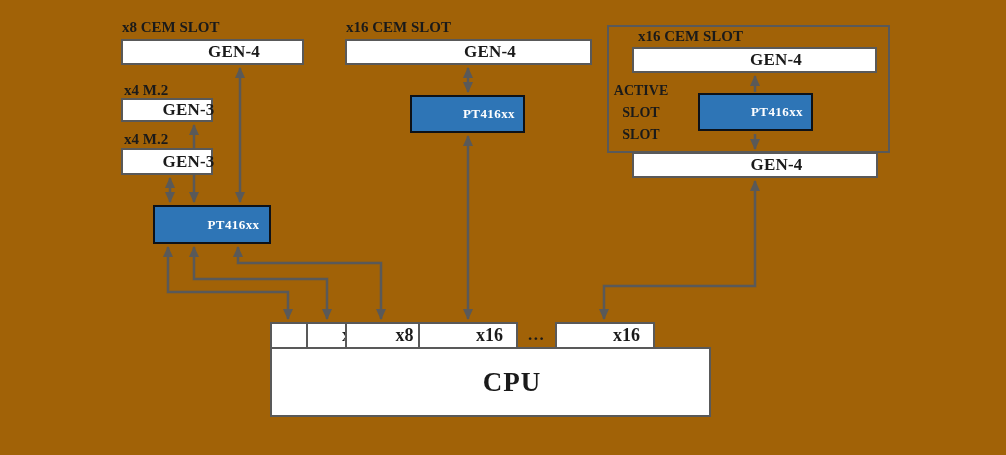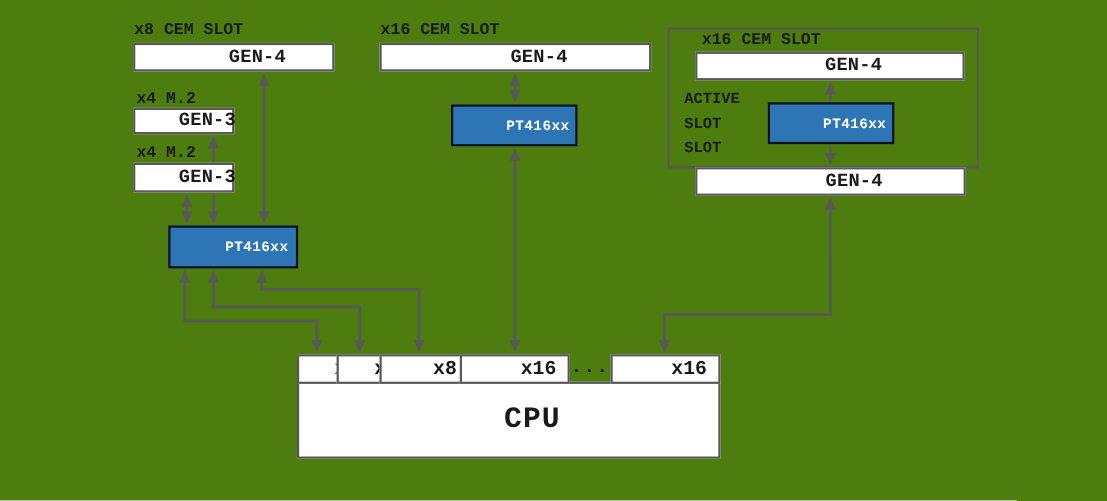--- a/index.html
+++ b/index.html
@@ -1,37 +1,37 @@
 <!DOCTYPE html>
 <html style="--ink: #1a1a1a; --box-border: #595959; --line: #595959; --chip-fill: #2E75B6; --chip-border: #0d1117; --chip-ink: #ffffff;"><head>
 <meta charset="utf-8">
 <style>
   html,body { margin:0; padding:0; background:#ffffff; }
   .canvas {
-    position:relative; width:1006px; height:455px; background:#4d7c0f;
-    font-family:Liberation Mono, monospace; font-weight:700;
+    position:relative; width:1006px; height:455px; background:#a16207;
+    font-family:Liberation Serif, serif; font-weight:700;
     color:var(--ink,#1a1a1a); overflow:hidden;
   }
   .wires { position:absolute; left:0; top:0; z-index:1; }
   .box {
     position:absolute; box-sizing:border-box; z-index:2;
     border:2.5px solid var(--box-border,#595959); background:#ffffff;
     display:flex; align-items:center; justify-content:center;
     white-space:nowrap;
     padding-left:43px;
   }
   .gen  { font-size:17px; letter-spacing:0.2px; }
   .chip {
     background:var(--chip-fill,#2E75B6);
     border:2.5px solid var(--chip-border,#0d1117);
     color:var(--chip-ink,#ffffff); font-size:13px; letter-spacing:0.4px;
   }
   .outer { background:transparent; z-index:2; }
   .lbl { position:absolute; z-index:3; font-size:15px; white-space:nowrap; }
-  .riser-text { position:absolute; z-index:3; font-size:14px; line-height:22px; text-align:left;margin-left:13px; }
+  .riser-text { position:absolute; z-index:3; font-size:14px; line-height:22px; text-align:center; }
   .port { font-size:18px; }
   .cpu-main { font-size:27px; letter-spacing:1px; }
   .ellipsis {
     position:absolute; z-index:3; font-size:17px; letter-spacing:1.5px;
     display:flex; align-items:center; justify-content:center;
   }
 </style>
 </head>
 <body>
 
@@ -74,21 +74,21 @@
   <div class="lbl" style="left:638px; top:28px;">x16 CEM SLOT</div>
   <div class="box gen" style="left:632px; top:47px; width:245px; height:26px;">GEN-4</div>
   <div class="riser-text" style="left:609px; top:80px; width:64px;">
     <div>ACTIVE</div>
     <div>SLOT</div>
     <div>SLOT</div>
   </div>
   <div class="box chip" style="left:698px; top:93px; width:115px; height:38px;">PT416xx</div>
   <div class="box gen" style="left:632px; top:152px; width:246px; height:26px;">GEN-4</div>
 
-  <div class="box cpu-main" style="left:270px; top:347px; width:385px; height:70px;">CPU</div>
+  <div class="box cpu-main" style="left:270px; top:347px; width:441px; height:70px;">CPU</div>
   <div class="box port" style="left:270px; top:322px; width:39px;  height:27px;">x4</div>
   <div class="box port" style="left:306px; top:322px; width:42px;  height:27px;">x4</div>
   <div class="box port" style="left:345px; top:322px; width:76px;  height:27px;">x8</div>
   <div class="box port" style="left:418px; top:322px; width:100px; height:27px;">x16</div>
   <div class="ellipsis" style="left:518px; top:322px; width:37px; height:25px;">...</div>
   <div class="box port" style="left:555px; top:322px; width:100px; height:27px;">x16</div>
 
 </div>
 
 </body></html>

